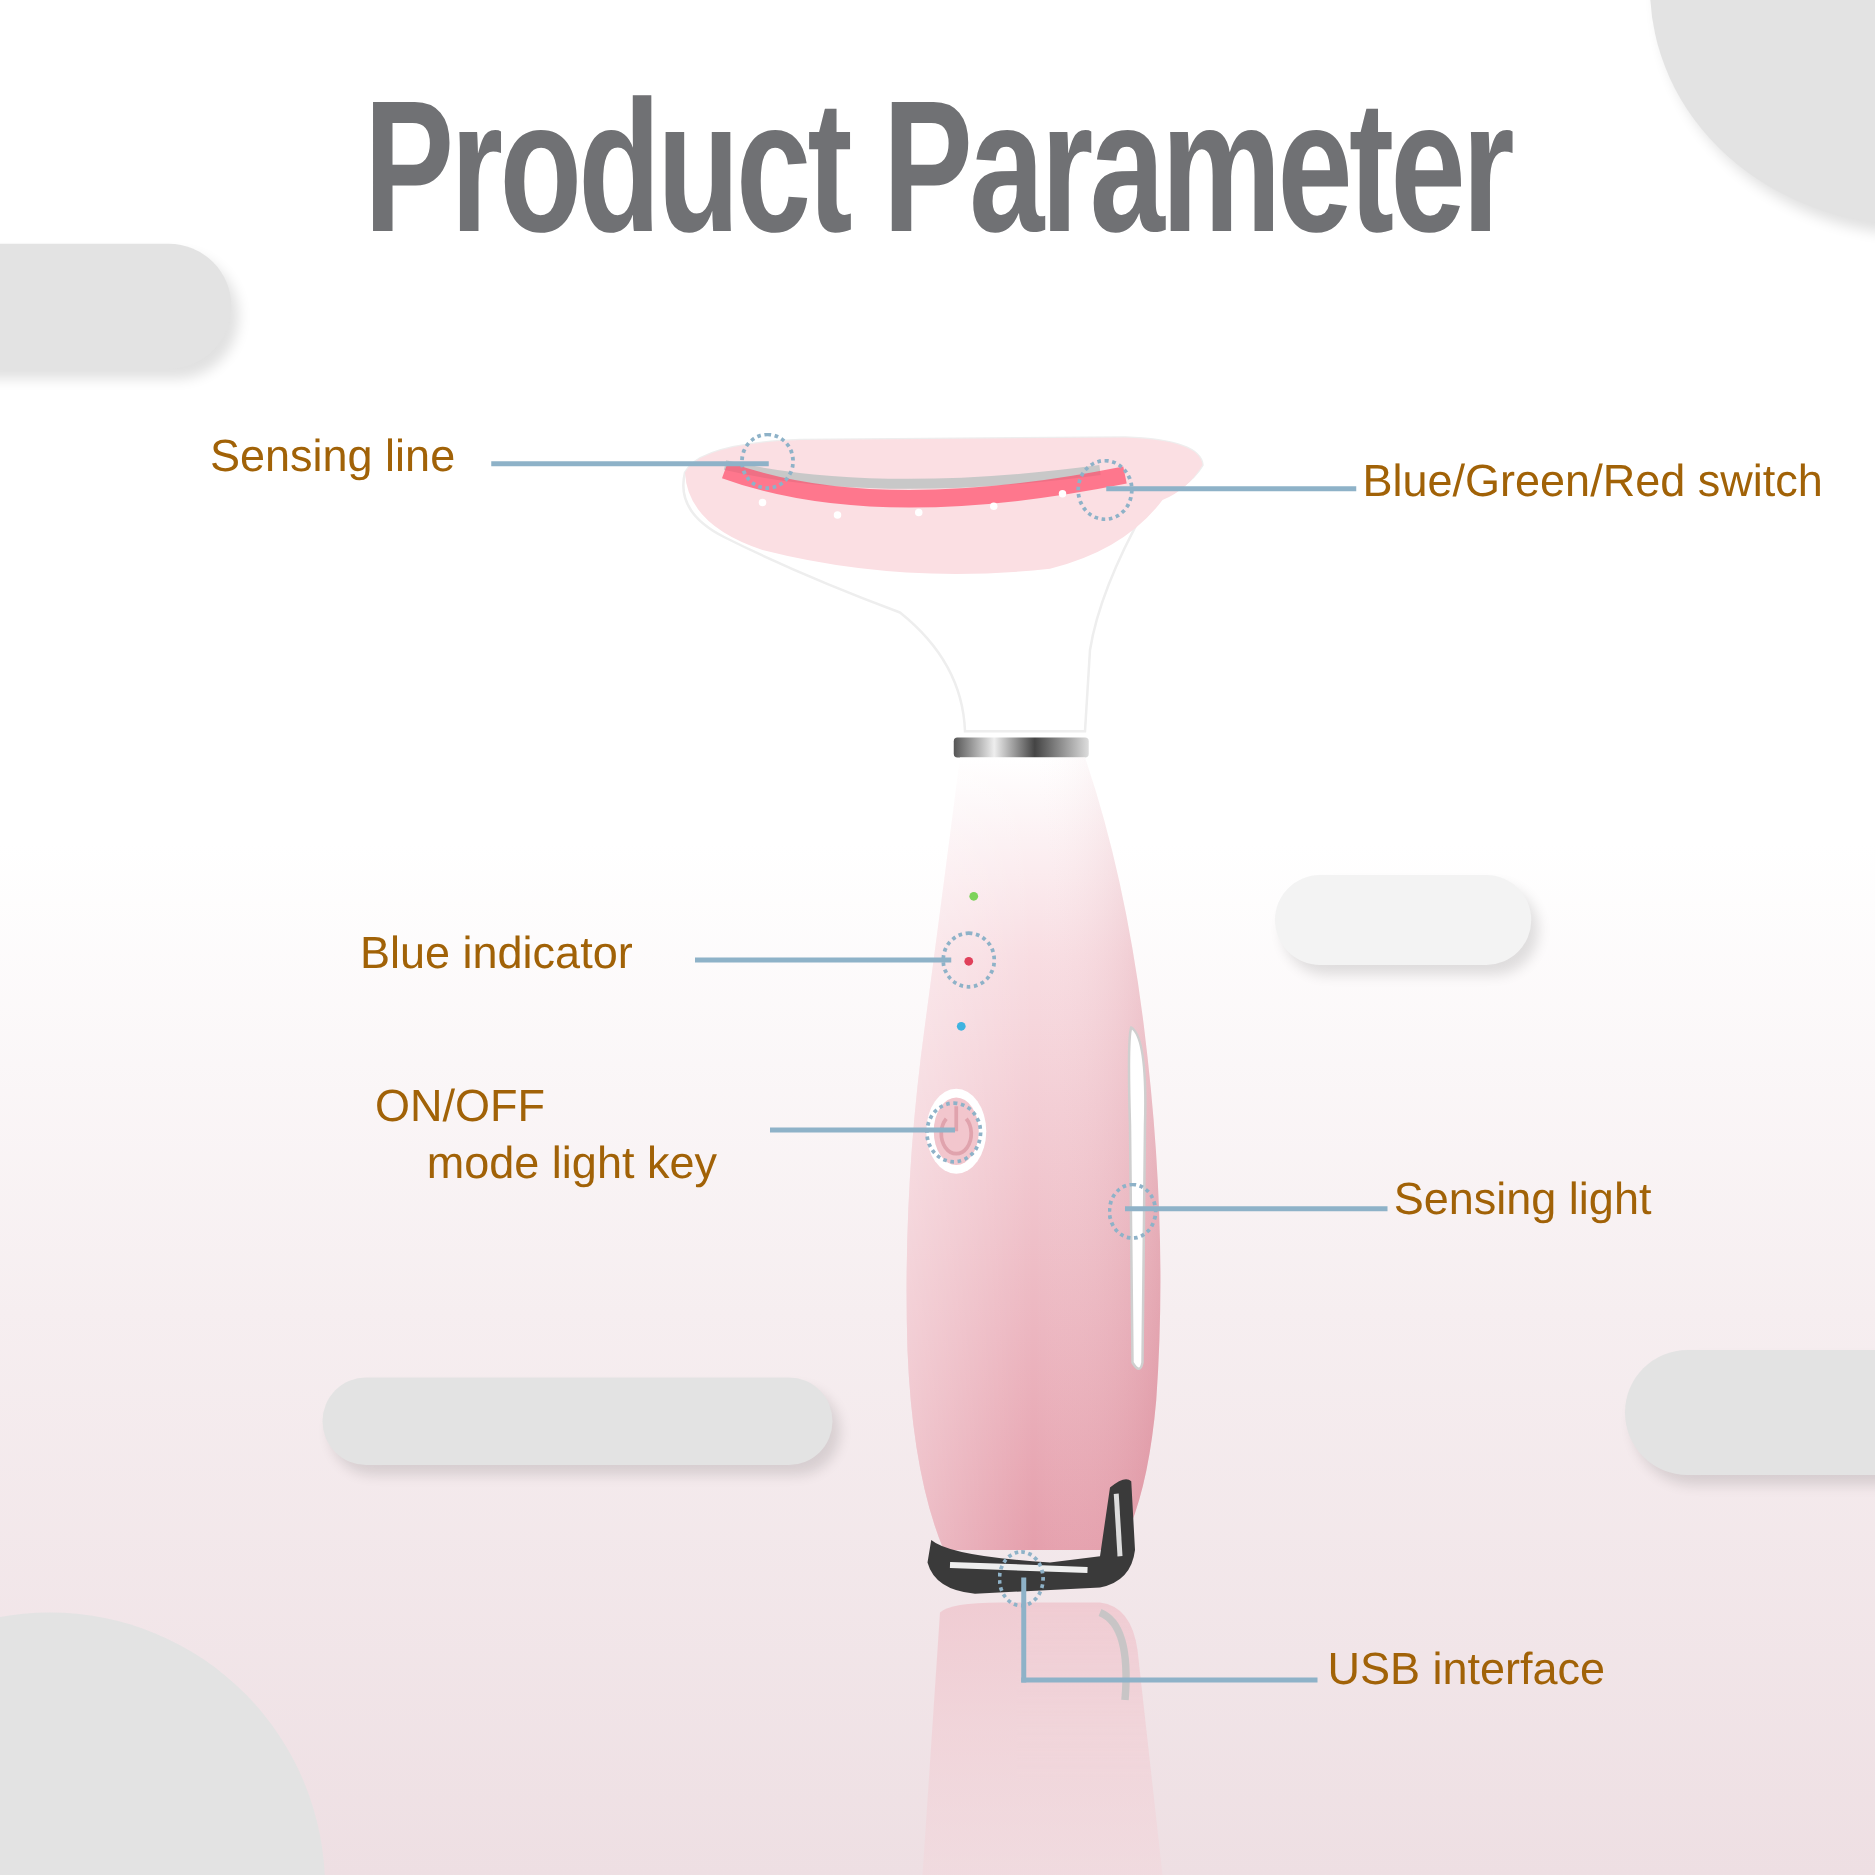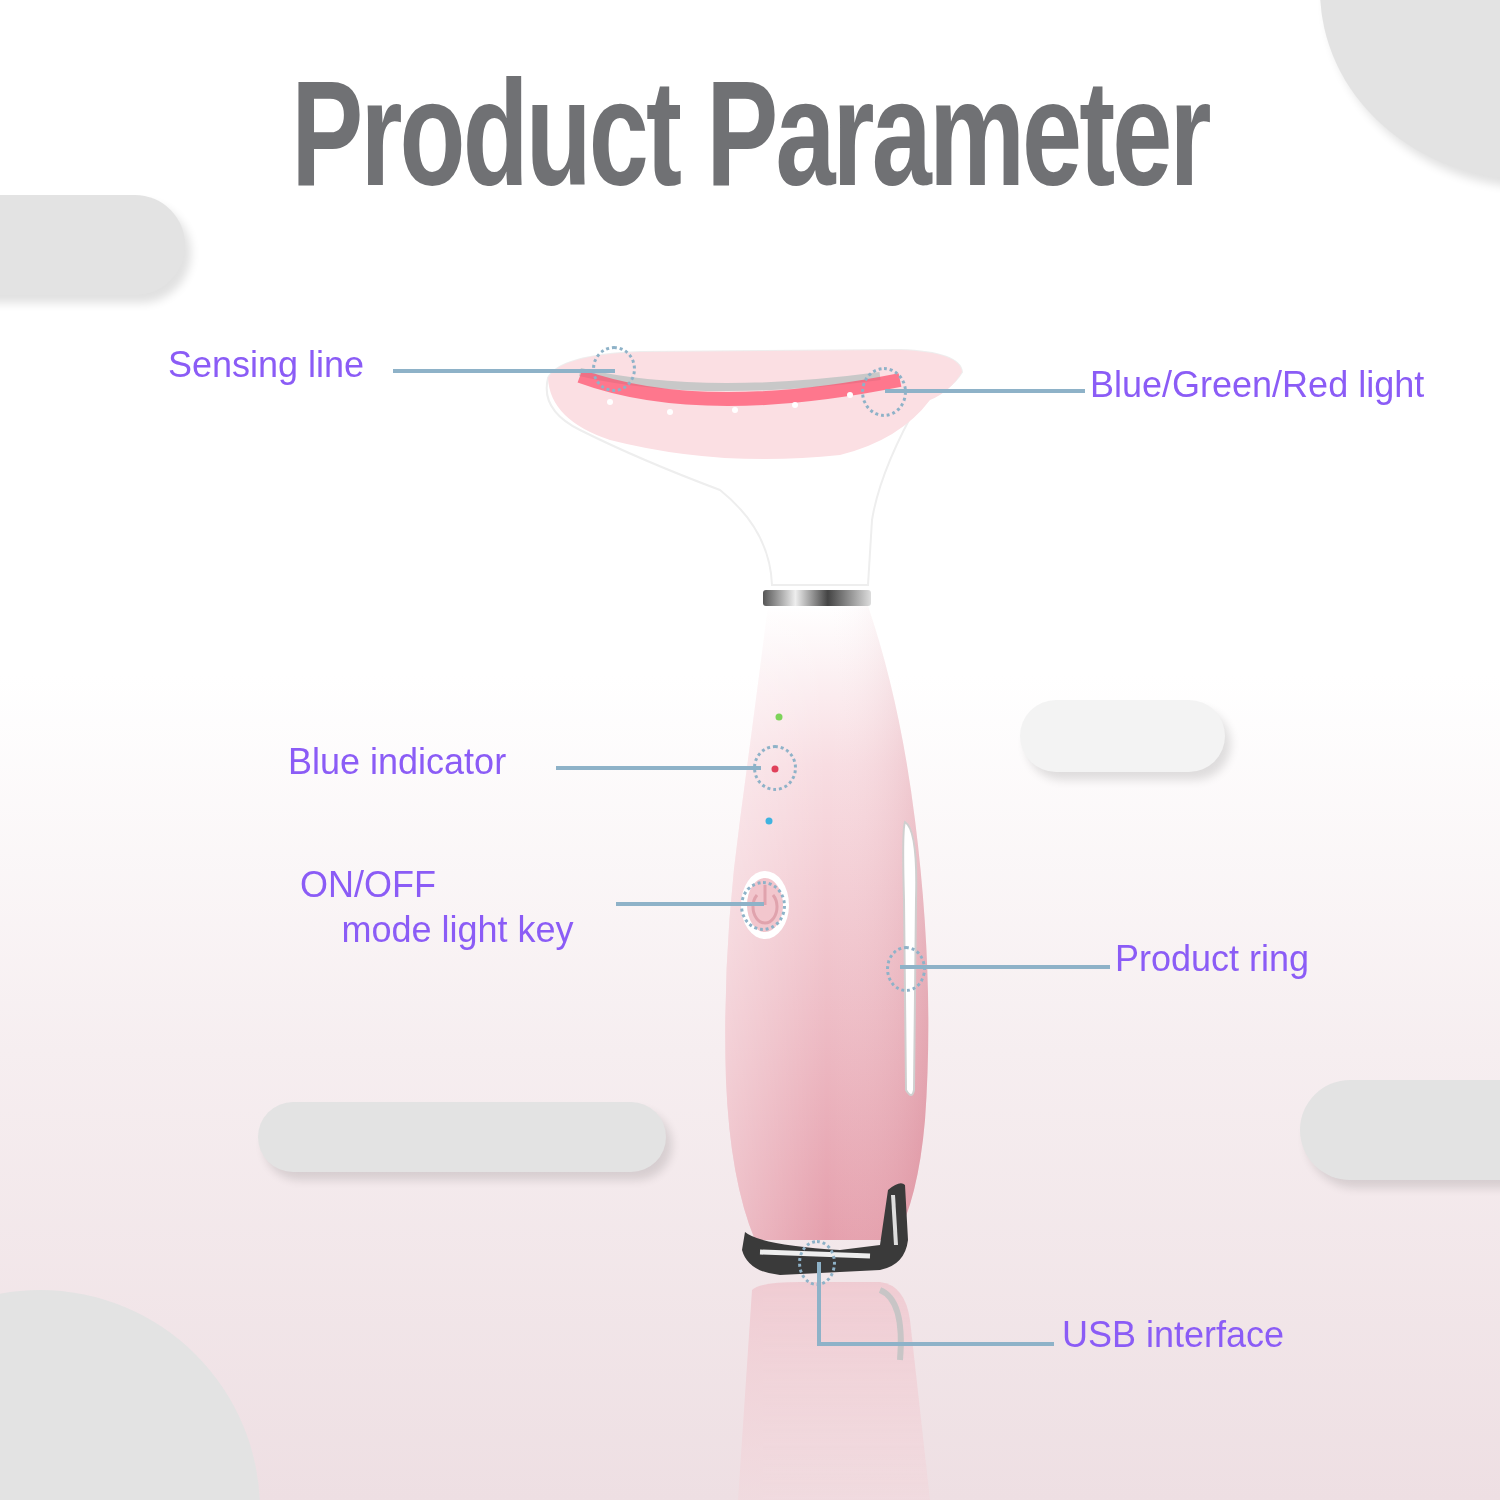--- a/index.html
+++ b/index.html
@@ -9,21 +9,21 @@
     font-family: "Liberation Sans", sans-serif;
   }
   .deco { position:absolute; background:#e3e3e3; box-shadow: 6px 8px 10px rgba(0,0,0,0.12); }
   .title {
     position:absolute; left:0; width:1500px; top:58px; text-align:center;
     font-family:"Liberation Sans", sans-serif; font-weight:bold;
     font-size:150px; color:#707174; letter-spacing:-4px;
     transform: scaleX(0.72); transform-origin: 750px 0;
     line-height:150px;
   }
-  .label { position:absolute; color:#8b5cf6; font-size:36px; line-height:42px; white-space:nowrap; }
+  .label { position:absolute; color:#a16207; font-size:36px; line-height:42px; white-space:nowrap; }
   .leader { position:absolute; background:#8eb2c8; }
   .dotring { position:absolute; border:3px dotted #8eb2c8; border-radius:50%; box-sizing:border-box; }
   svg.device { position:absolute; left:0; top:0; }
 </style>
 </head>
 <body>
 
 <div class="deco" style="left:1320px; top:-200px; width:420px; height:380px; border-radius:50%;"></div>
 <div class="deco" style="left:-60px; top:195px; width:245px; height:100px; border-radius:50px;"></div>
 <div class="deco" style="left:1020px; top:700px; width:205px; height:72px; border-radius:36px; background:#f3f3f3;"></div>
@@ -94,37 +94,37 @@
     <ellipse cx="765" cy="905" rx="18" ry="27" fill="#f2c6cd"></ellipse>
     <path d="M757 895 A12 16 0 1 0 773 895" stroke="#e0a3ad" stroke-width="3" fill="none"></path>
     <line x1="765" y1="885" x2="765" y2="905" stroke="#e0a3ad" stroke-width="3"></line>
   </g>
 </svg>
 
 <div class="label" style="left:168px; top:344px;">Sensing line</div>
 <div class="leader" style="left:393px; top:369px; width:222px; height:4px;"></div>
 <div class="dotring" style="left:592px; top:346px; width:44px; height:46px;"></div>
 
-<div class="label" style="left:1090px; top:364px;">Blue/Green/Red light</div>
+<div class="label" style="left:1090px; top:364px;">Blue/Green/Red switch</div>
 <div class="leader" style="left:885px; top:389px; width:200px; height:4px;"></div>
 <div class="dotring" style="left:861px; top:367px; width:46px; height:50px;"></div>
 
 <div class="label" style="left:288px; top:741px;">Blue indicator</div>
 <div class="leader" style="left:556px; top:766px; width:205px; height:4px;"></div>
 <div class="dotring" style="left:753px; top:745px; width:44px; height:46px;"></div>
 
 <div class="label" style="left:300px; top:864px; width:315px; text-align:left;">
   <span>ON/OFF</span>
 </div>
 <div class="label" style="left:300px; top:909px; width:315px; text-align:center;">
   <span>mode light key</span>
 </div>
 <div class="leader" style="left:616px; top:902px; width:148px; height:4px;"></div>
 <div class="dotring" style="left:740px; top:881px; width:46px; height:50px;"></div>
 
-<div class="label" style="left:1115px; top:938px;">Product ring</div>
+<div class="label" style="left:1115px; top:938px;">Sensing light</div>
 <div class="leader" style="left:900px; top:965px; width:210px; height:4px;"></div>
 <div class="dotring" style="left:886px; top:946px; width:40px; height:46px;"></div>
 
 <div class="label" style="left:1062px; top:1314px;">USB interface</div>
 <div class="leader" style="left:817px; top:1262px; width:4px; height:84px;"></div>
 <div class="leader" style="left:817px; top:1342px; width:237px; height:4px;"></div>
 <div class="dotring" style="left:798px; top:1240px; width:38px; height:46px;"></div>
 
 </body></html>

